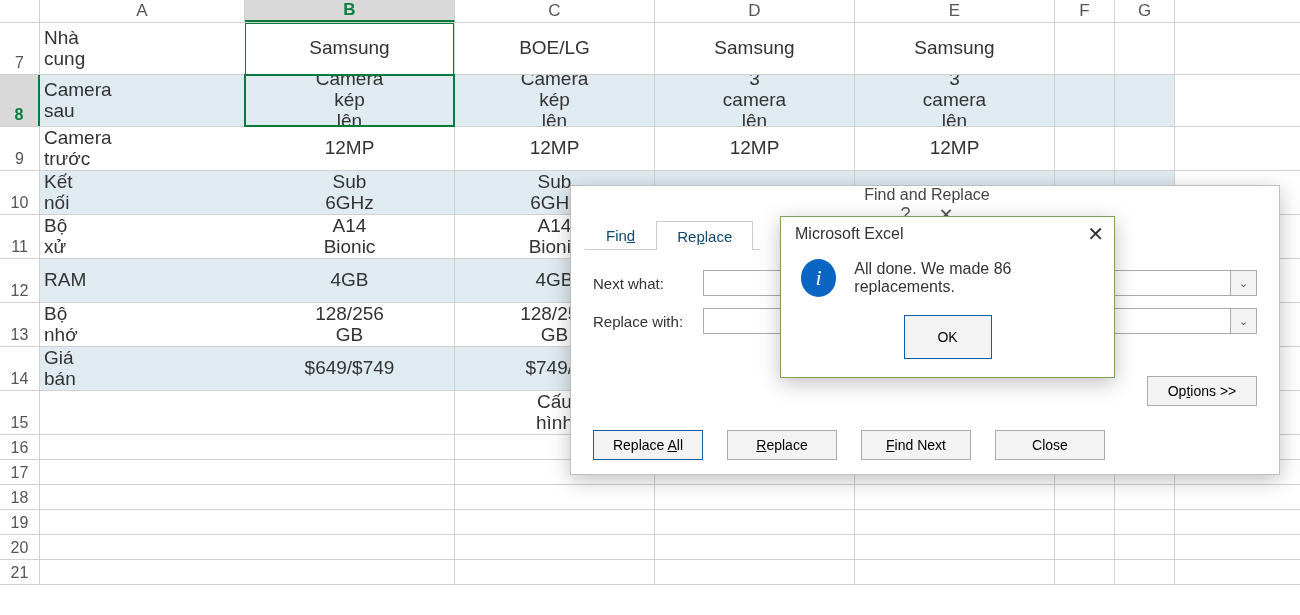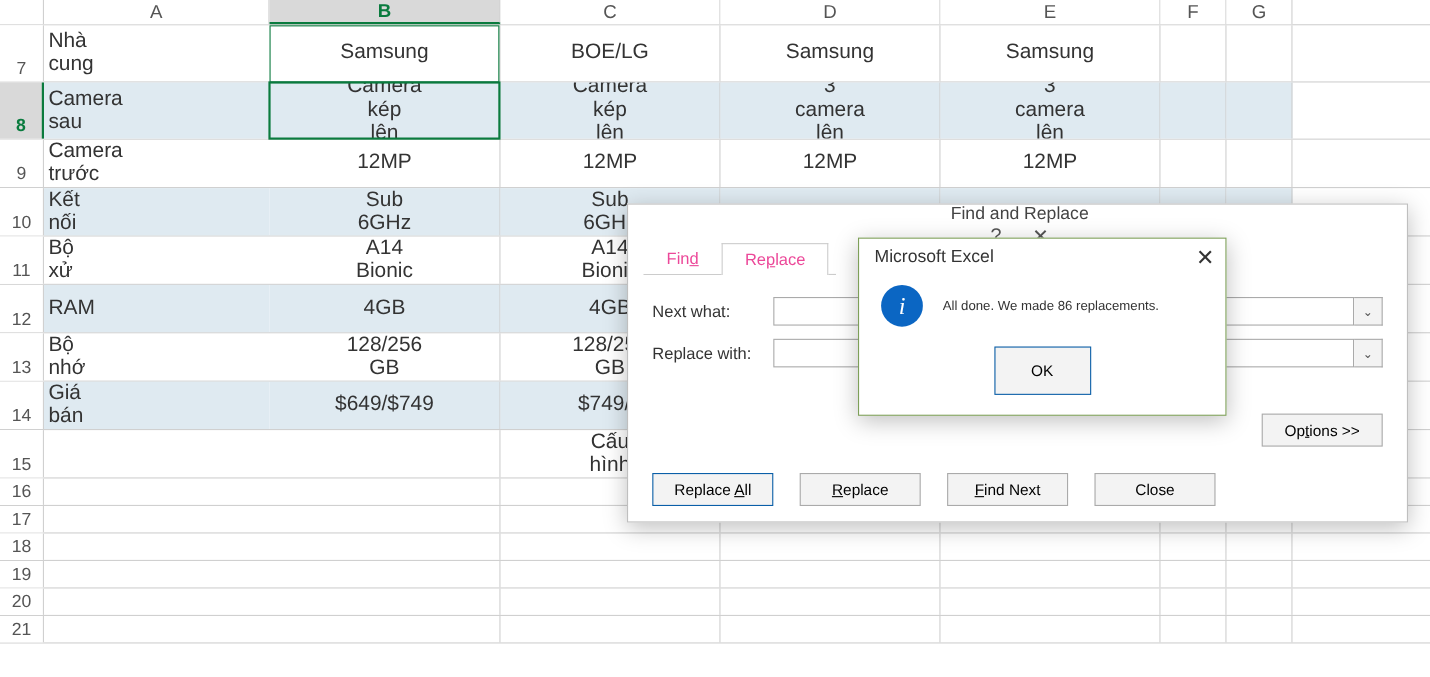--- a/index.html
+++ b/index.html
@@ -114,21 +114,21 @@
 
   .tabs {
     display:flex;
     margin-left: 14px;
     border-bottom: 1px solid #ccc;
     width: 175px;
   }
   .tab {
     padding: 6px 20px 5px;
     font-size: 15px;
-    color:#ec4899;
+    color:#0c4a6e;
     border: 1px solid transparent;
     border-bottom: none;
     cursor:pointer;
     background:#fff;
   }
   .tab.active {
     border-color:#ccc;
     position:relative;
     top:1px;
     background:#fff;
@@ -209,21 +209,21 @@
   .msg-body {
     display:flex; align-items:center; gap:18px;
     padding: 8px 16px 0 20px;
   }
   .info-icon {
     width:38px; height:38px; border-radius:50%;
     background:#0b66c3;
     display:flex; align-items:center; justify-content:center;
     color:#fff; font-family: Georgia, serif; font-size:22px; font-style:italic;
   }
-  .msg-text { font-size:12px; color:#333; }
+  .msg-text { font-size:16px; color:#333; }
   .msg-ok {
     display:flex; justify-content:center;
     margin-top: 18px;
   }
   .msg-ok button {
     width: 88px; height: 44px;
     border:1px solid #0a5fa8;
     background:#f3f3f3;
     font-size:14px;
     cursor:pointer;

